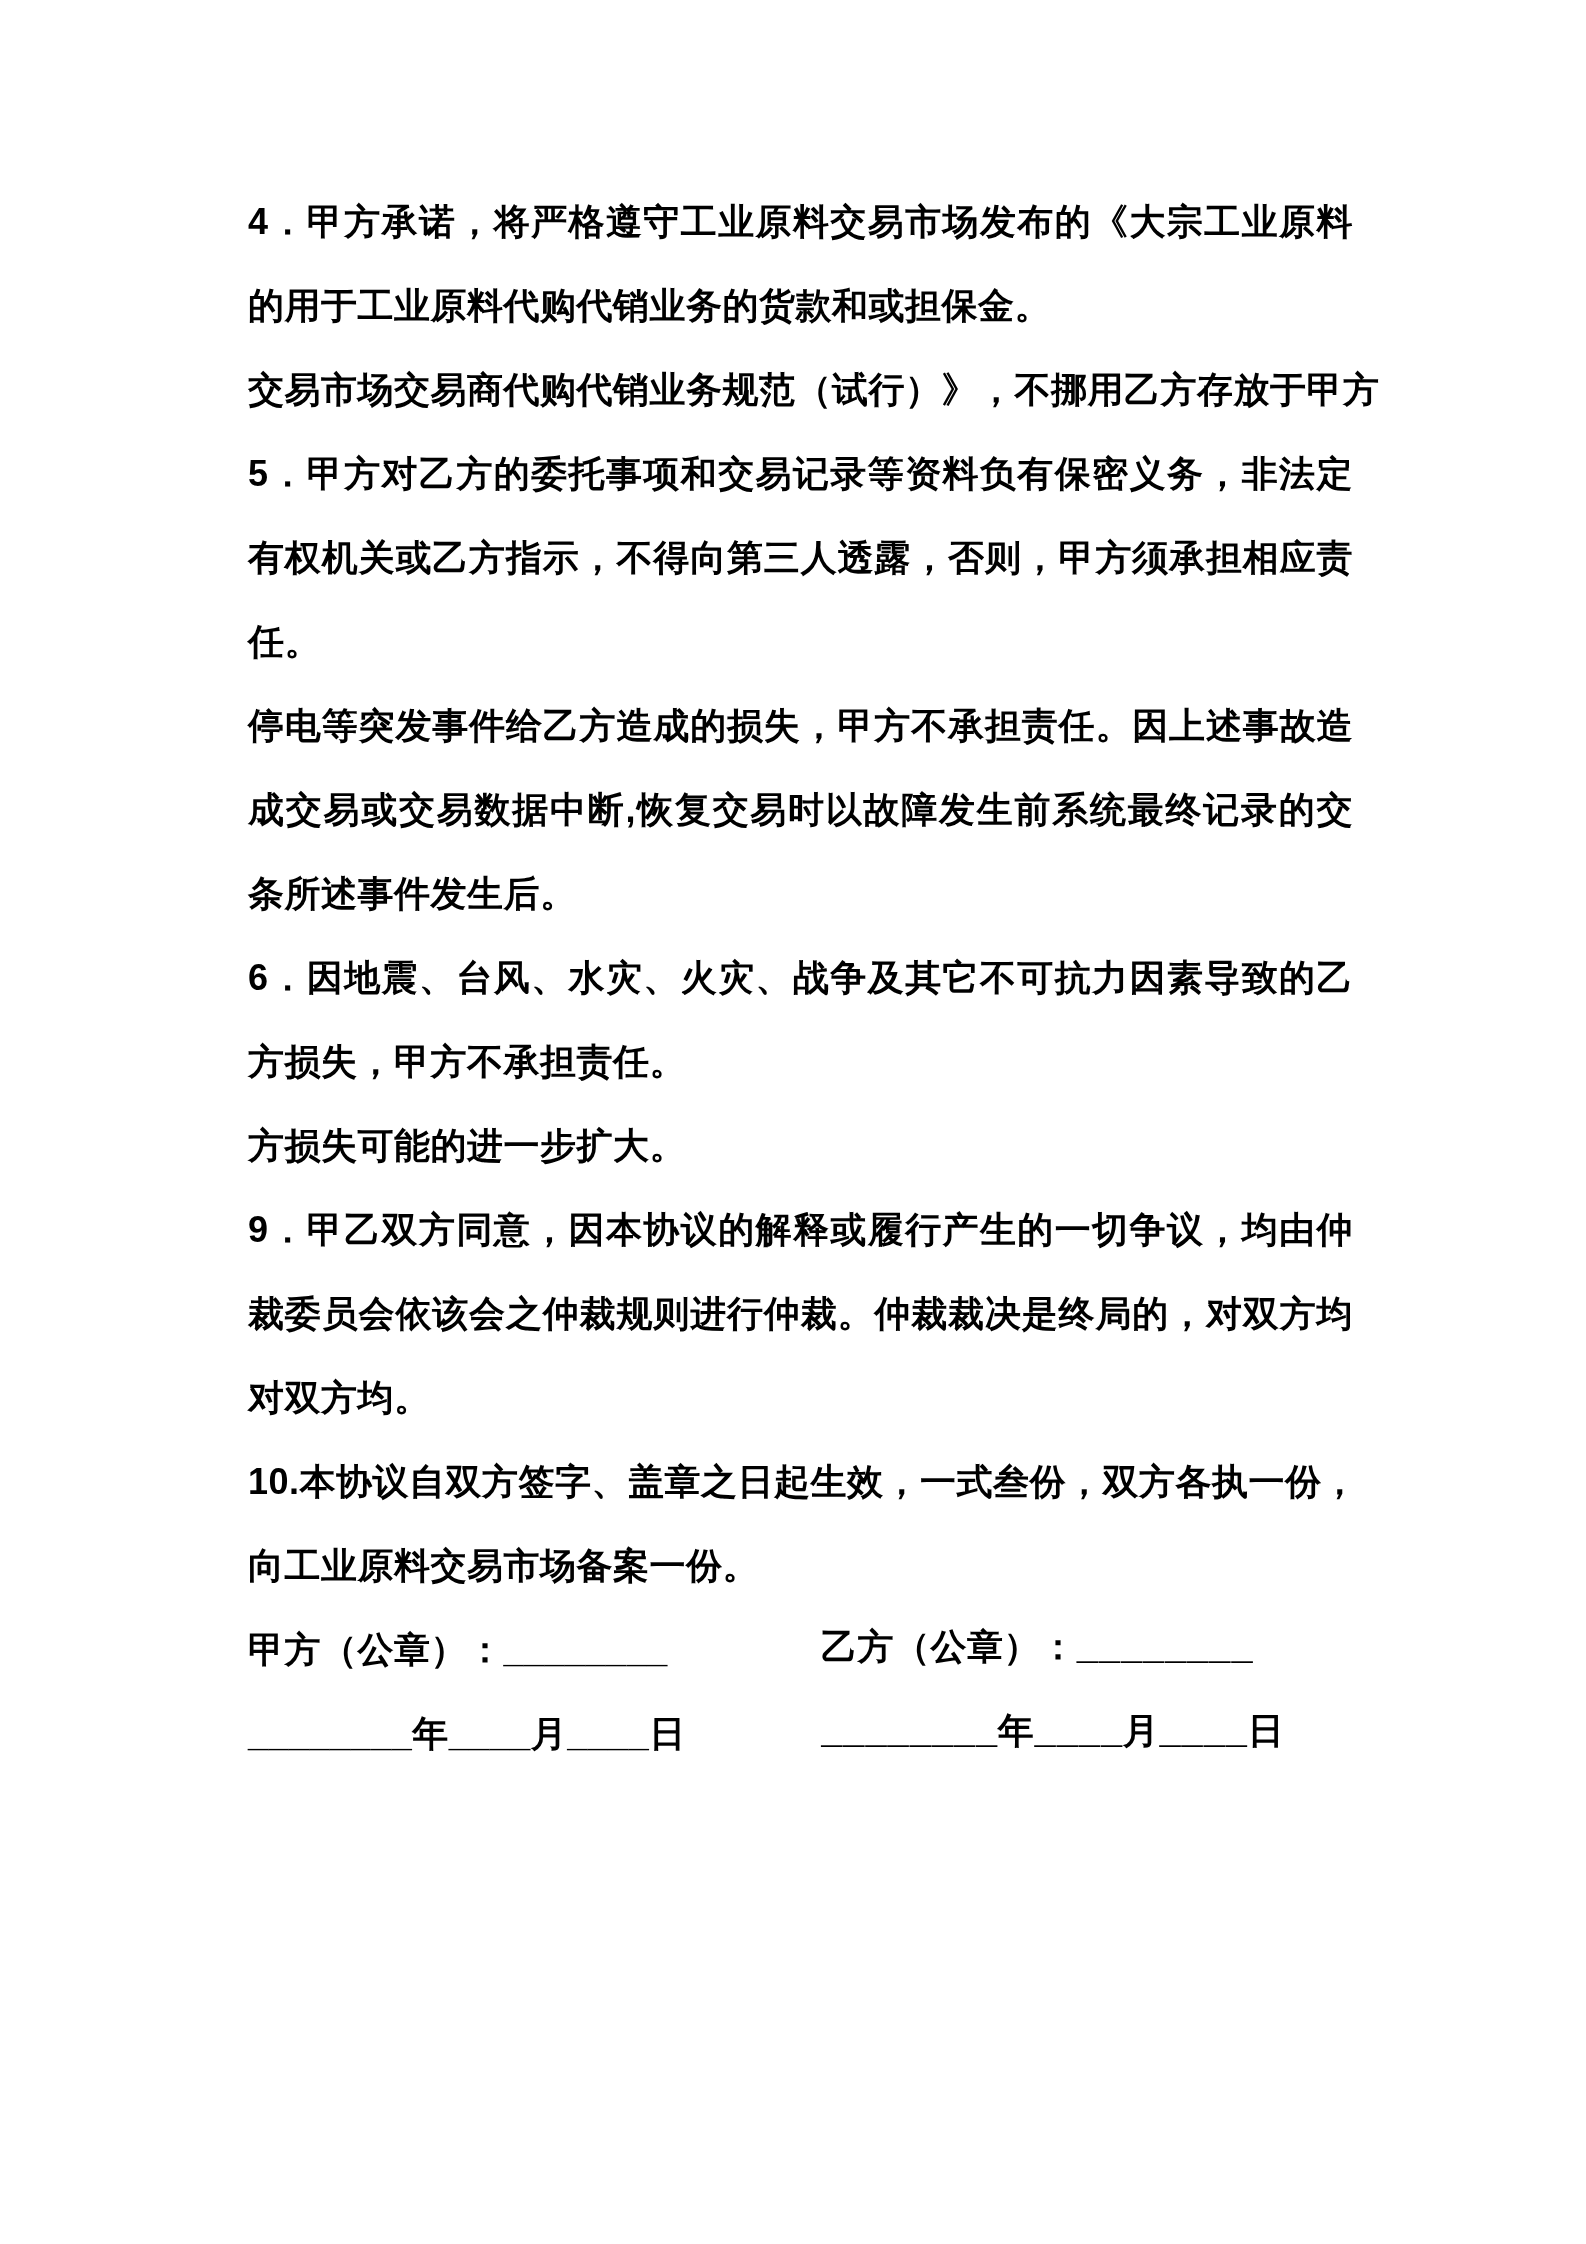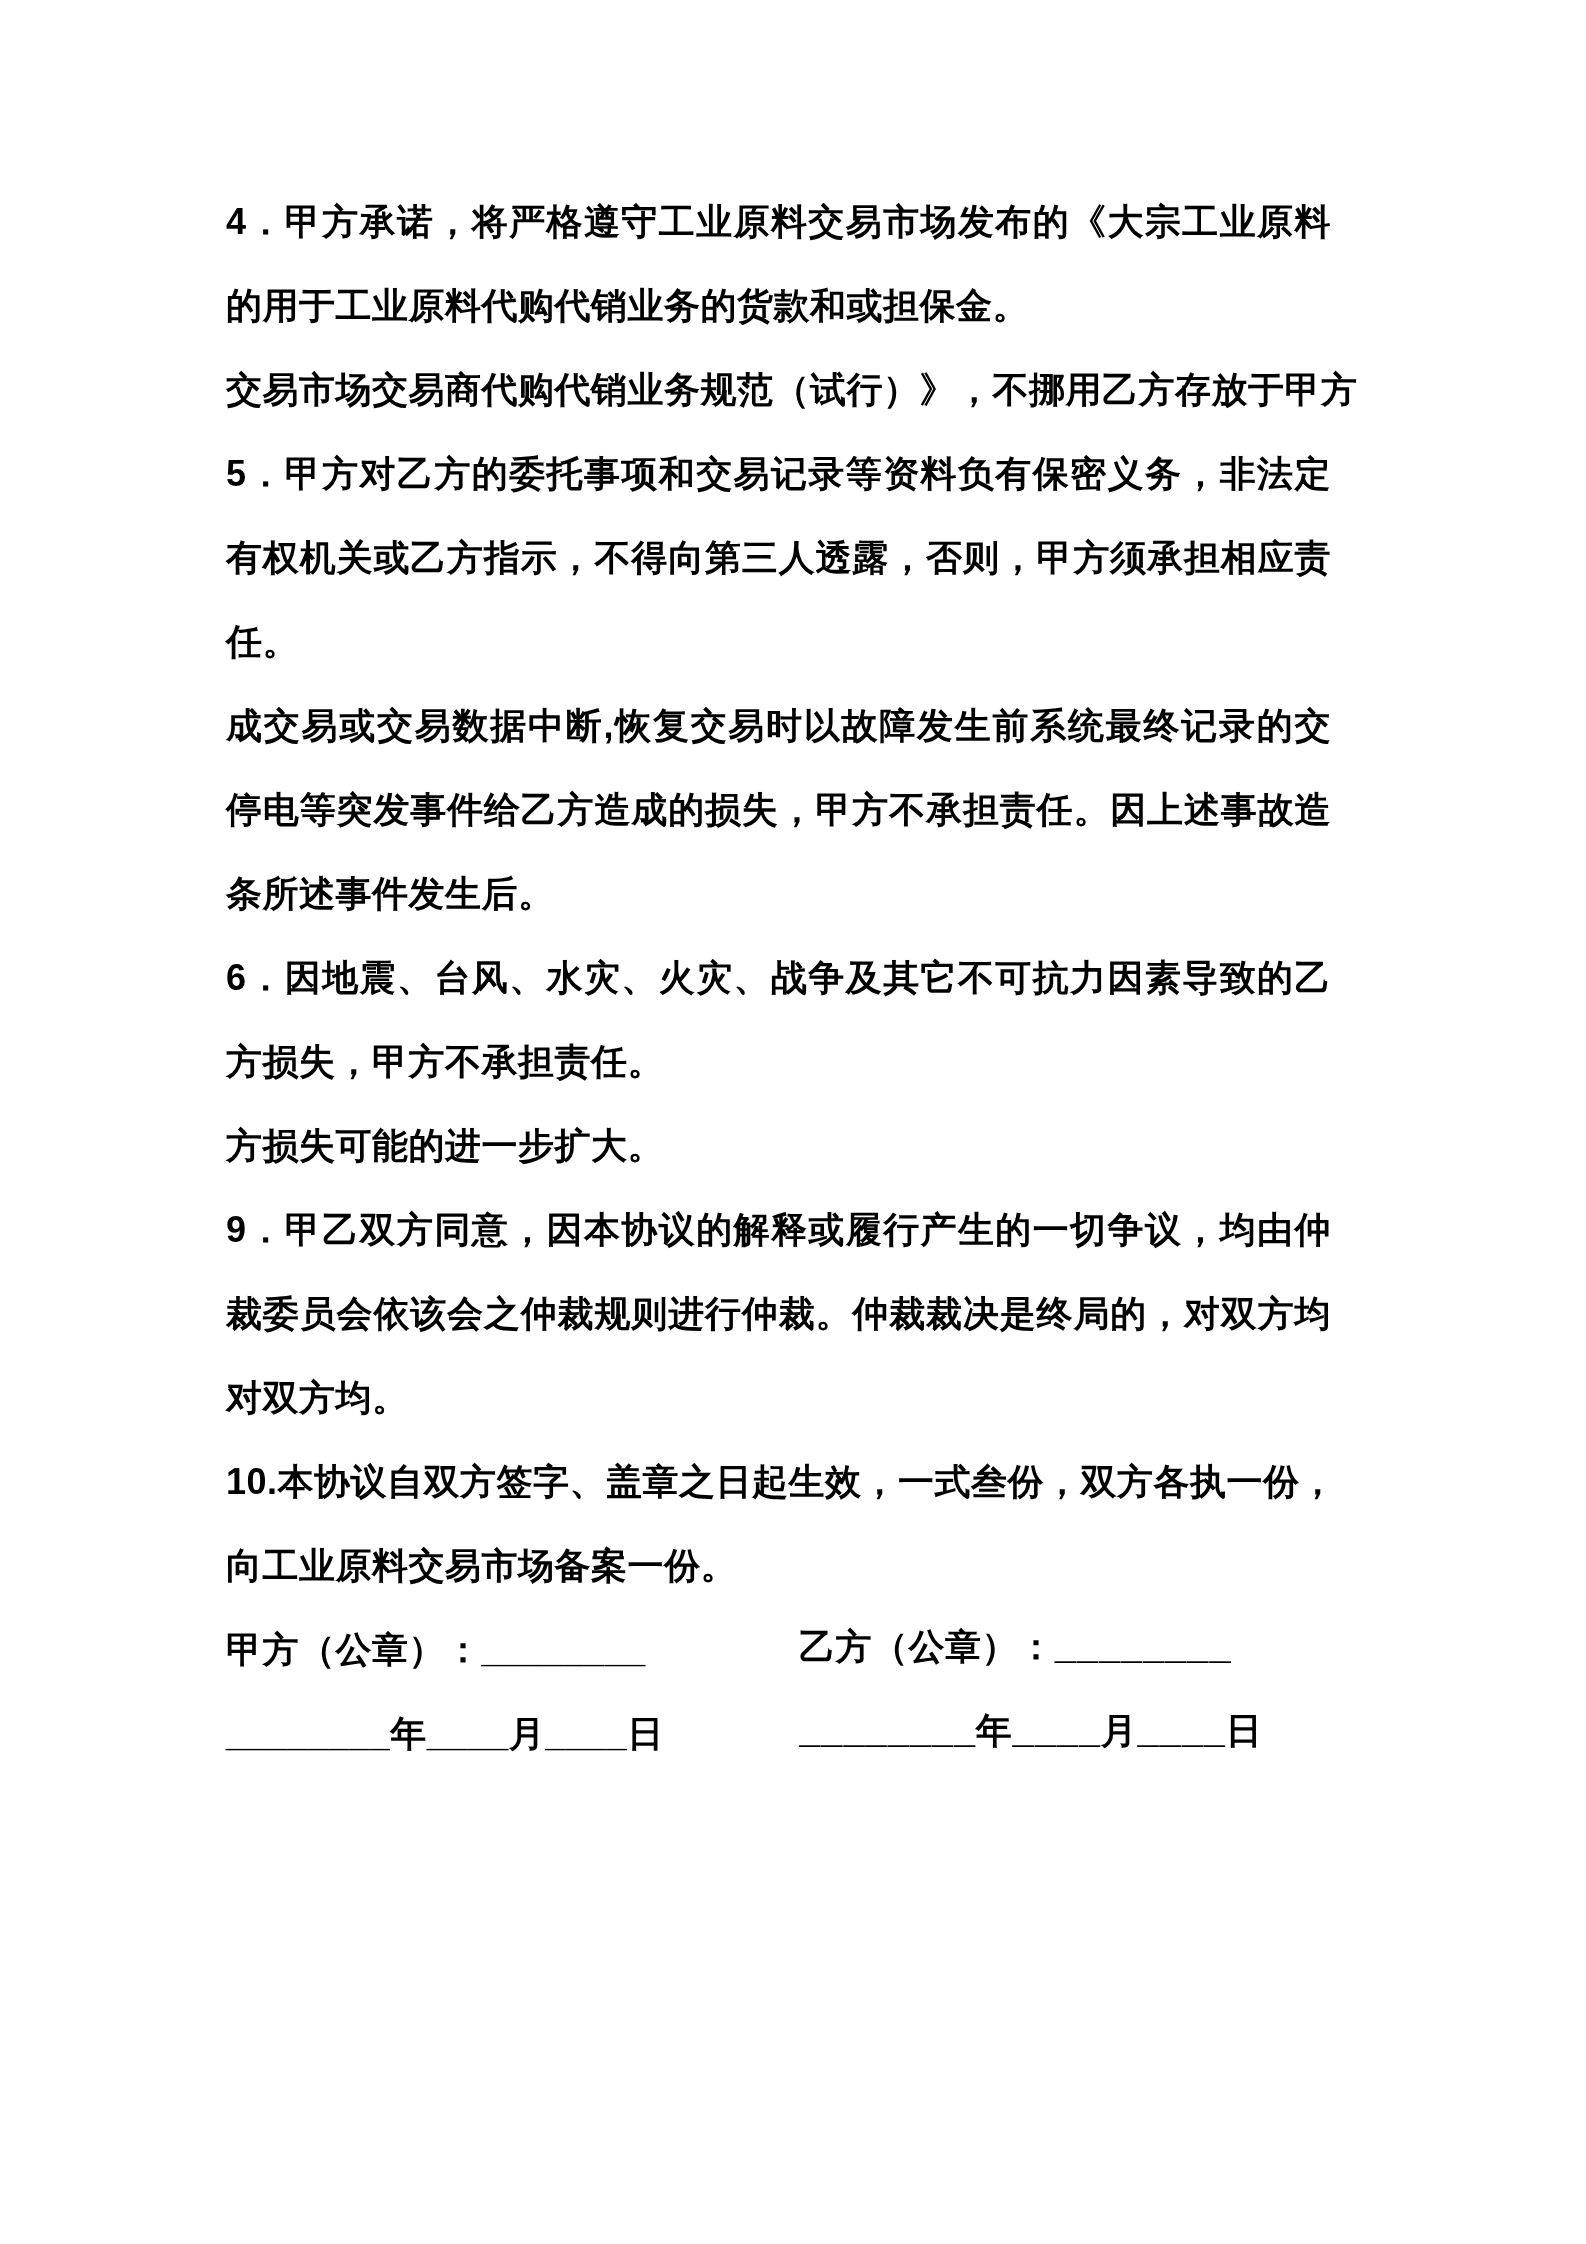--- a/index.html
+++ b/index.html
@@ -11,21 +11,21 @@
     width: 1586px;
     height: 2244px;
     background: #ffffff;
     color: #000000;
     font-family: "Liberation Sans", "DejaVu Sans", sans-serif;
     font-weight: bold;
     overflow: hidden;
   }
   .doc {
     position: absolute;
-    left: 226px;
+    left: 248px;
     top: 180px;
     width: 1105px;
   }
   .line {
     font-size: 36px;
     line-height: 84px;
     height: 84px;
     white-space: nowrap;
     letter-spacing: 0.5px;
   }
@@ -50,22 +50,22 @@
 </head>
 <body>
 
 <div class="doc">
   <div class="line j">4．甲方承诺，将严格遵守工业原料交易市场发布的《大宗工业原料</div>
   <div class="line">的用于工业原料代购代销业务的货款和或担保金。</div>
   <div class="line j">交易市场交易商代购代销业务规范（试行）》，不挪用乙方存放于甲方</div>
   <div class="line j">5．甲方对乙方的委托事项和交易记录等资料负有保密义务，非法定</div>
   <div class="line j">有权机关或乙方指示，不得向第三人透露，否则，甲方须承担相应责</div>
   <div class="line">任。</div>
+  <div class="line j">停电等突发事件给乙方造成的损失，甲方不承担责任。因上述事故造</div>
   <div class="line j">成交易或交易数据中断,恢复交易时以故障发生前系统最终记录的交</div>
-  <div class="line j">停电等突发事件给乙方造成的损失，甲方不承担责任。因上述事故造</div>
   <div class="line">条所述事件发生后。</div>
   <div class="line j">6．因地震、台风、水灾、火灾、战争及其它不可抗力因素导致的乙</div>
   <div class="line">方损失，甲方不承担责任。</div>
   <div class="line">方损失可能的进一步扩大。</div>
   <div class="line j">9．甲乙双方同意，因本协议的解释或履行产生的一切争议，均由仲</div>
   <div class="line j">裁委员会依该会之仲裁规则进行仲裁。仲裁裁决是终局的，对双方均</div>
   <div class="line">对双方均。</div>
   <div class="line j">10.本协议自双方签字、盖章之日起生效，一式叁份，双方各执一份，</div>
   <div class="line">向工业原料交易市场备案一份。</div>
 

